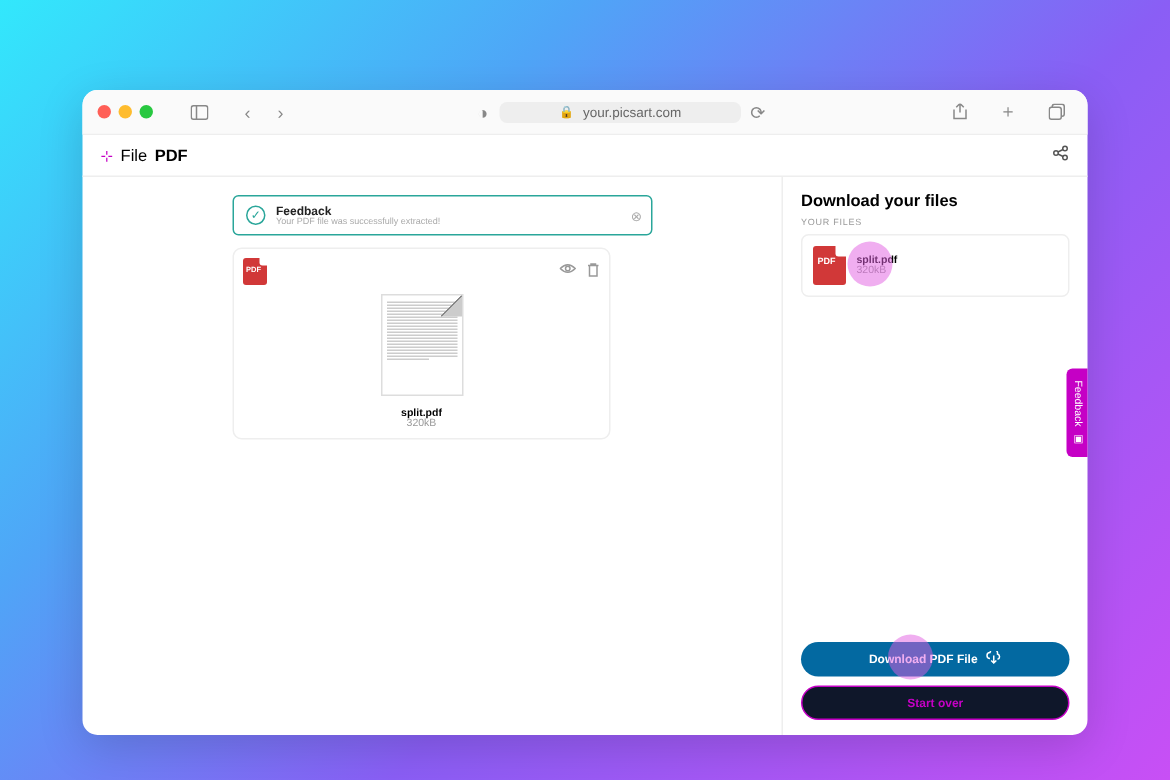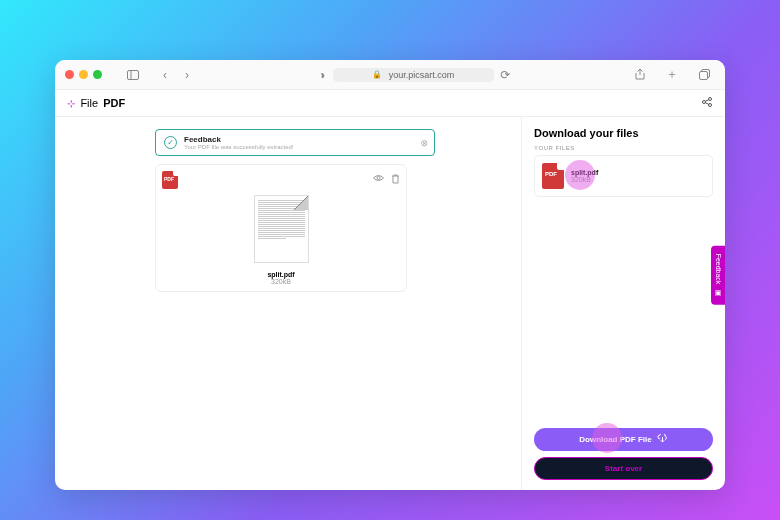--- a/index.html
+++ b/index.html
@@ -64,21 +64,21 @@
 .pdf-badge-lg { width: 22px; height: 26px; background: #d13838; border-radius: 2px; position: relative; }
 .pdf-badge-lg::before { content: "PDF"; position: absolute; color: #fff; font-size: 6px; font-weight: 700; top: 8px; left: 3px; }
 .pdf-badge-lg::after { content: ""; position: absolute; top: 0; right: 0; width: 7px; height: 7px; background: #fff; border-bottom-left-radius: 2px; }
 .tile-text { font-size: 7px; }
 .tile-text .nm { font-weight: 700; }
 .tile-text .sz { color: #999; }
 .hl1 { position: absolute; width: 30px; height: 30px; border-radius: 50%; background: #e25de2; opacity: 0.5; left: 30px; top: 4px; pointer-events: none; }
 
 .panel-bottom { margin-top: auto; display: flex; flex-direction: column; gap: 6px; position: relative; }
 .btn { border-radius: 14px; padding: 6px 0; font-size: 8px; font-weight: 600; display: flex; align-items: center; justify-content: center; gap: 5px; cursor: pointer; }
-.btn.primary { background: #8b5cf6; color: #fff; border: none; }
+.btn.primary { background: #0369a1; color: #fff; border: none; }
 .btn.secondary { background: #0f172a; color: #c500c5; border: 1px solid #c500c5; }
 .hl2 { position: absolute; width: 30px; height: 30px; border-radius: 50%; background: #e25de2; opacity: 0.5; left: 58px; top: -5px; pointer-events: none; }
 
 .feedback-tab { position: absolute; right: 0; top: 50%; transform: translateY(-50%); background: #c500c5; color: #fff; writing-mode: vertical-rl; transform-origin: center; font-size: 7px; padding: 8px 3px; border-radius: 4px 0 0 4px; display: flex; align-items: center; gap: 4px; }
 </style>
 </head>
 <body>
 
 <div class="browser">
 

